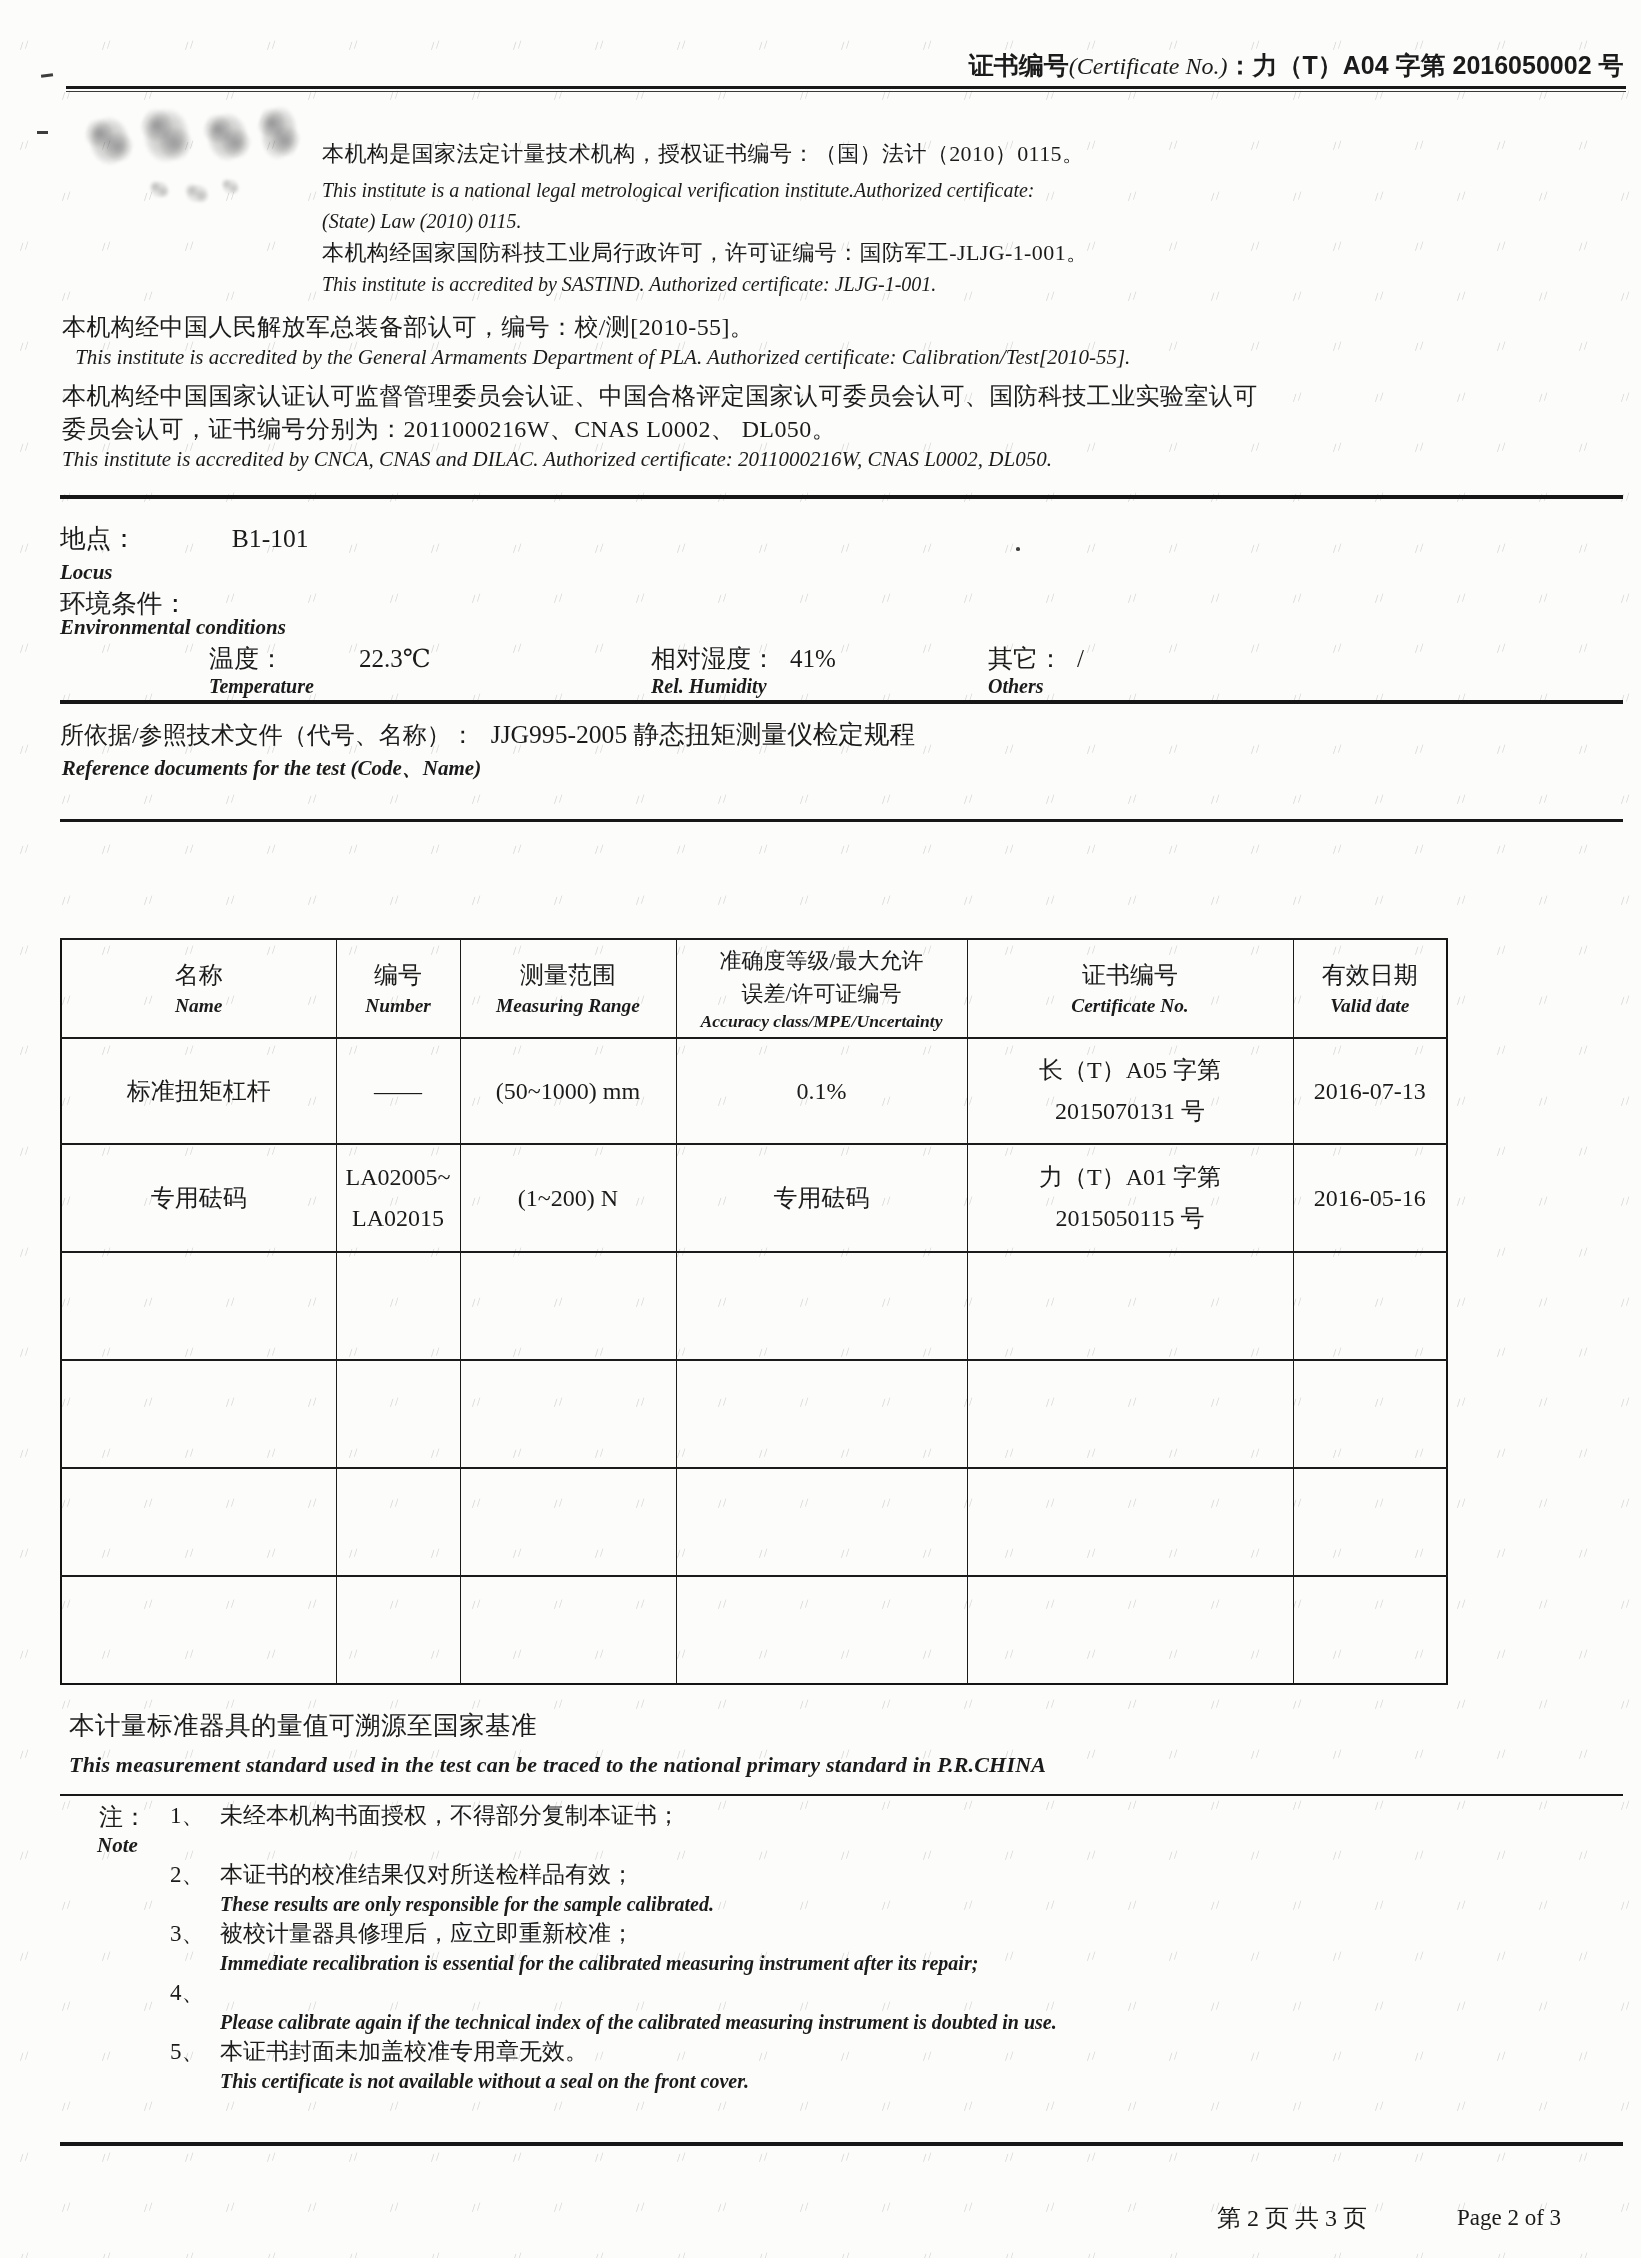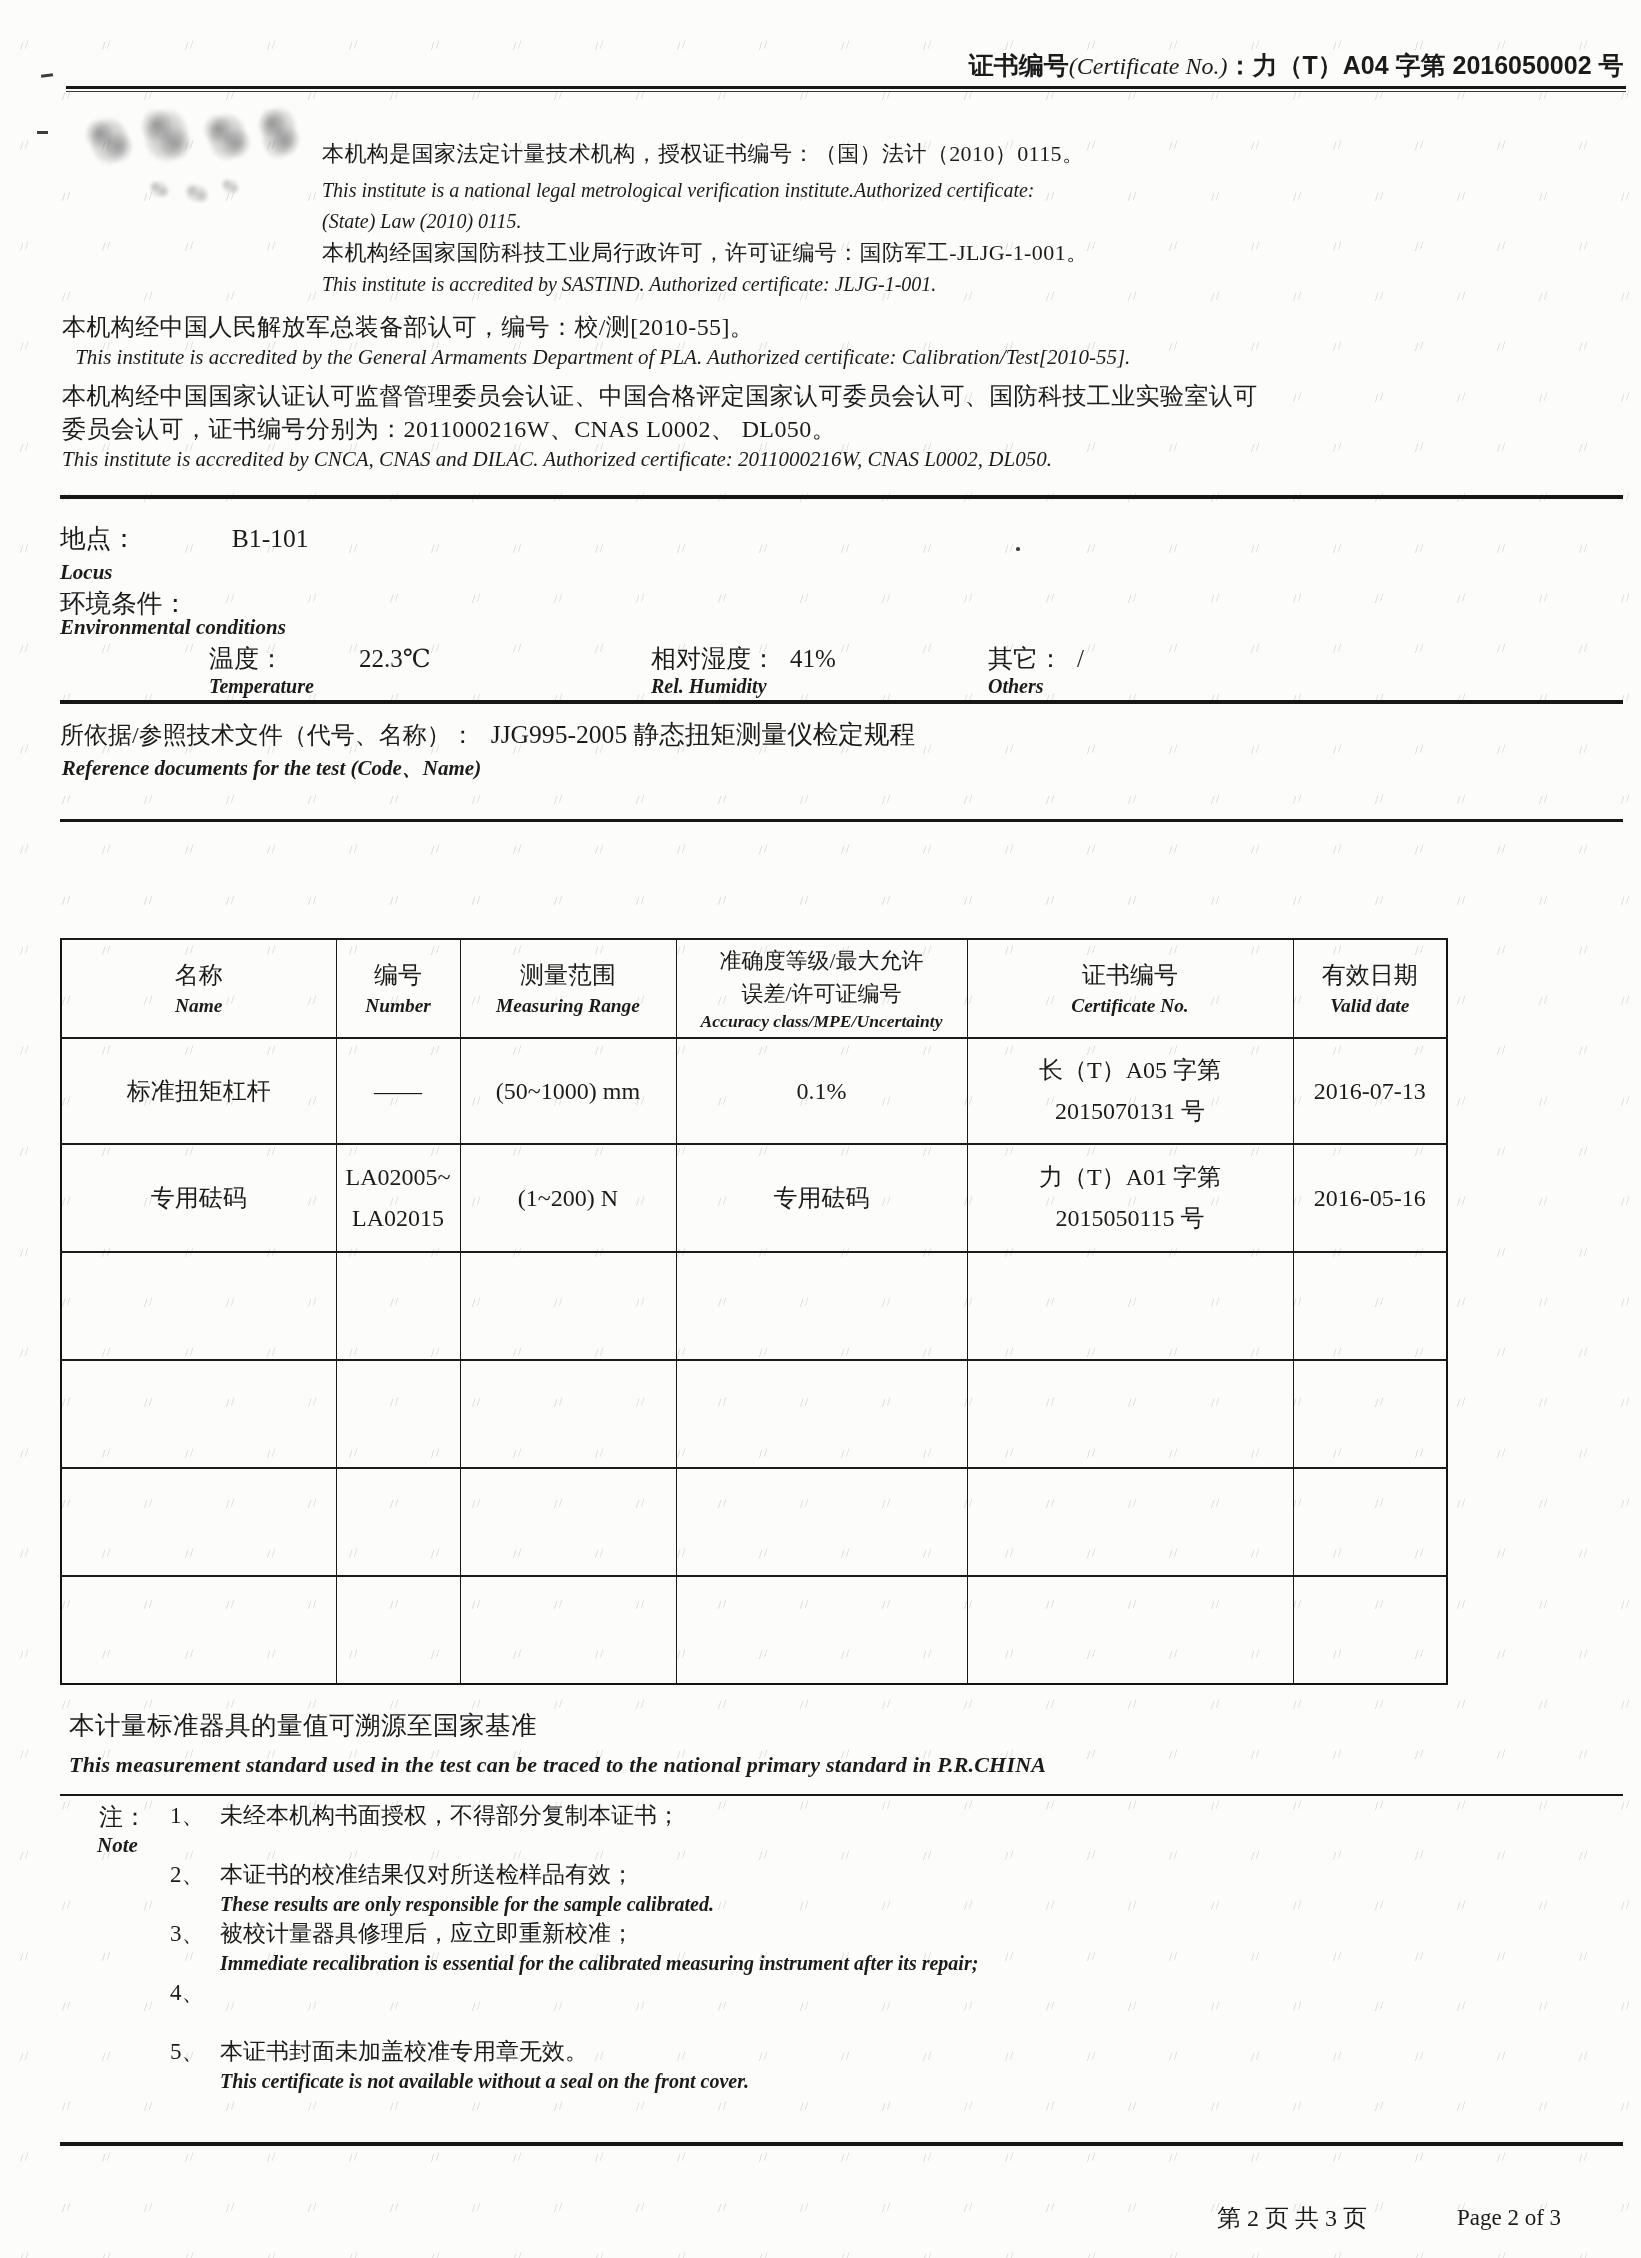--- a/index.html
+++ b/index.html
@@ -1242,20 +1242,21 @@
           <div class="note-zh">
               <span class="note-no">3、</span>
               <span>被校计量器具修理后，应立即重新校准；</span>
             </div>
           <div class="note-en">Immediate recalibration is essential for the calibrated measuring instrument after its repair;</div>
         </div>
         <div class="note-item">
           <div class="note-zh">
               <span class="note-no">4、</span>
             </div>
+          <div class="note-en">Please calibrate again if the technical index of the calibrated measuring instrument is doubted in use.</div>
         </div>
         <div class="note-item">
           <div class="note-zh">
               <span class="note-no">5、</span>
               <span>本证书封面未加盖校准专用章无效。</span>
             </div>
           <div class="note-en">This certificate is not available without a seal on the front cover.</div>
         </div>
       </div>
     </div>

